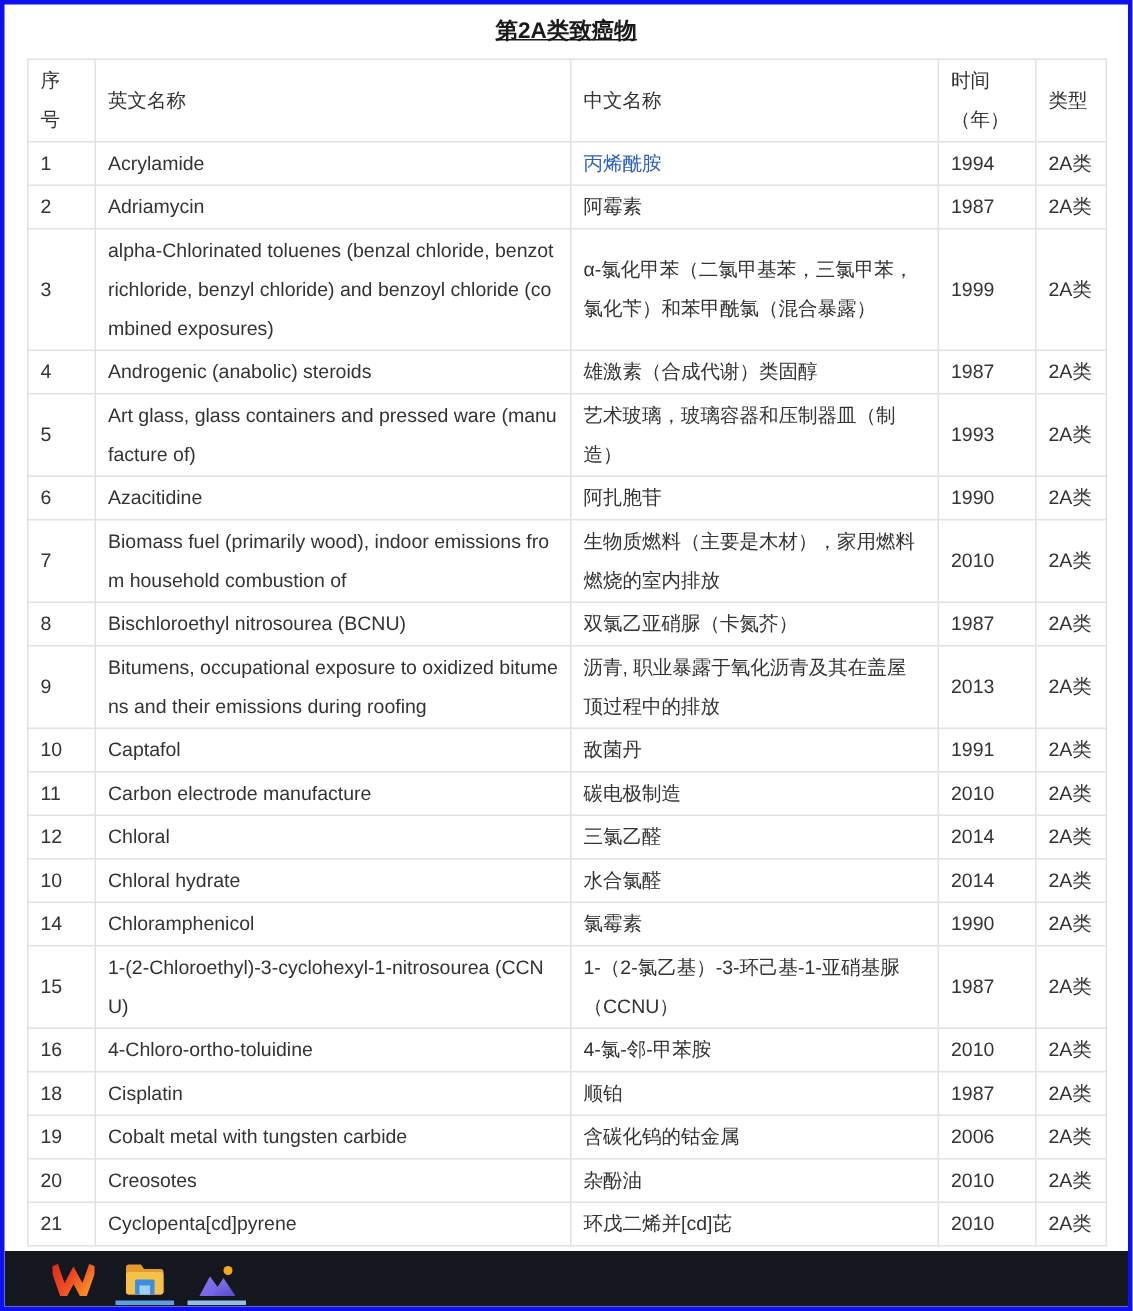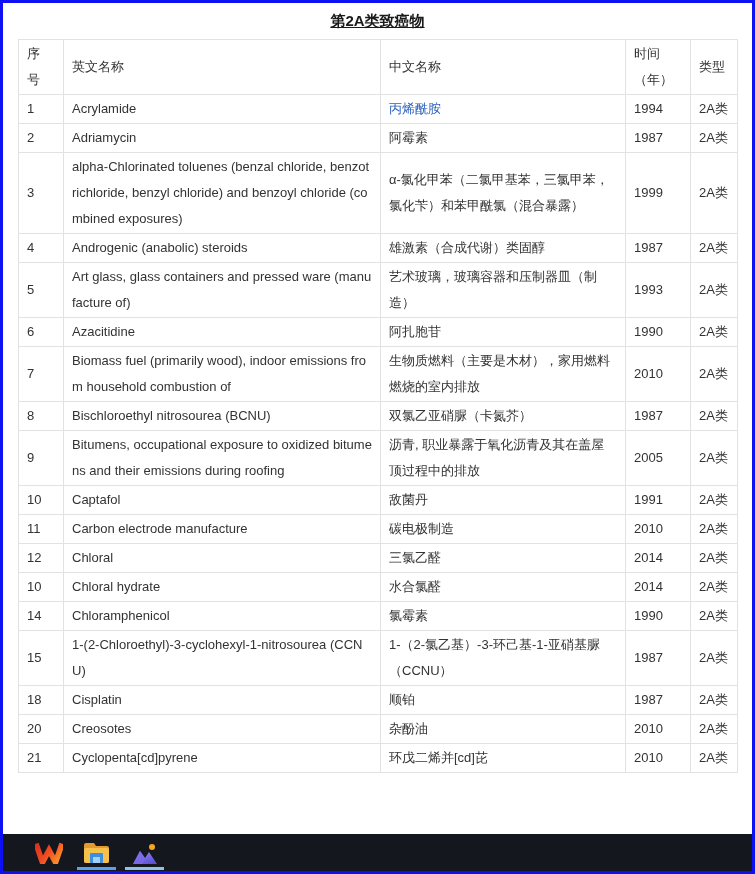--- a/index.html
+++ b/index.html
@@ -126,21 +126,21 @@
           <td>8</td>
           <td>Bischloroethyl nitrosourea (BCNU)</td>
           <td>双氯乙亚硝脲（卡氮芥）</td>
           <td>1987</td>
           <td>2A类</td>
         </tr>
         <tr>
           <td>9</td>
           <td>Bitumens, occupational exposure to oxidized bitumens and their emissions during roofing</td>
           <td>沥青, 职业暴露于氧化沥青及其在盖屋顶过程中的排放</td>
-          <td>2005</td>
+          <td>2013</td>
           <td>2A类</td>
         </tr>
         <tr>
           <td>10</td>
           <td>Captafol</td>
           <td>敌菌丹</td>
           <td>1991</td>
           <td>2A类</td>
         </tr>
         <tr>
@@ -172,24 +172,38 @@
           <td>2A类</td>
         </tr>
         <tr>
           <td>15</td>
           <td>1-(2-Chloroethyl)-3-cyclohexyl-1-nitrosourea (CCNU)</td>
           <td>1-（2-氯乙基）-3-环己基-1-亚硝基脲（CCNU）</td>
           <td>1987</td>
           <td>2A类</td>
         </tr>
         <tr>
+          <td>16</td>
+          <td>4-Chloro-ortho-toluidine</td>
+          <td>4-氯-邻-甲苯胺</td>
+          <td>2010</td>
+          <td>2A类</td>
+        </tr>
+        <tr>
           <td>18</td>
           <td>Cisplatin</td>
           <td>顺铂</td>
           <td>1987</td>
+          <td>2A类</td>
+        </tr>
+        <tr>
+          <td>19</td>
+          <td>Cobalt metal with tungsten carbide</td>
+          <td>含碳化钨的钴金属</td>
+          <td>2006</td>
           <td>2A类</td>
         </tr>
         <tr>
           <td>20</td>
           <td>Creosotes</td>
           <td>杂酚油</td>
           <td>2010</td>
           <td>2A类</td>
         </tr>
         <tr>

